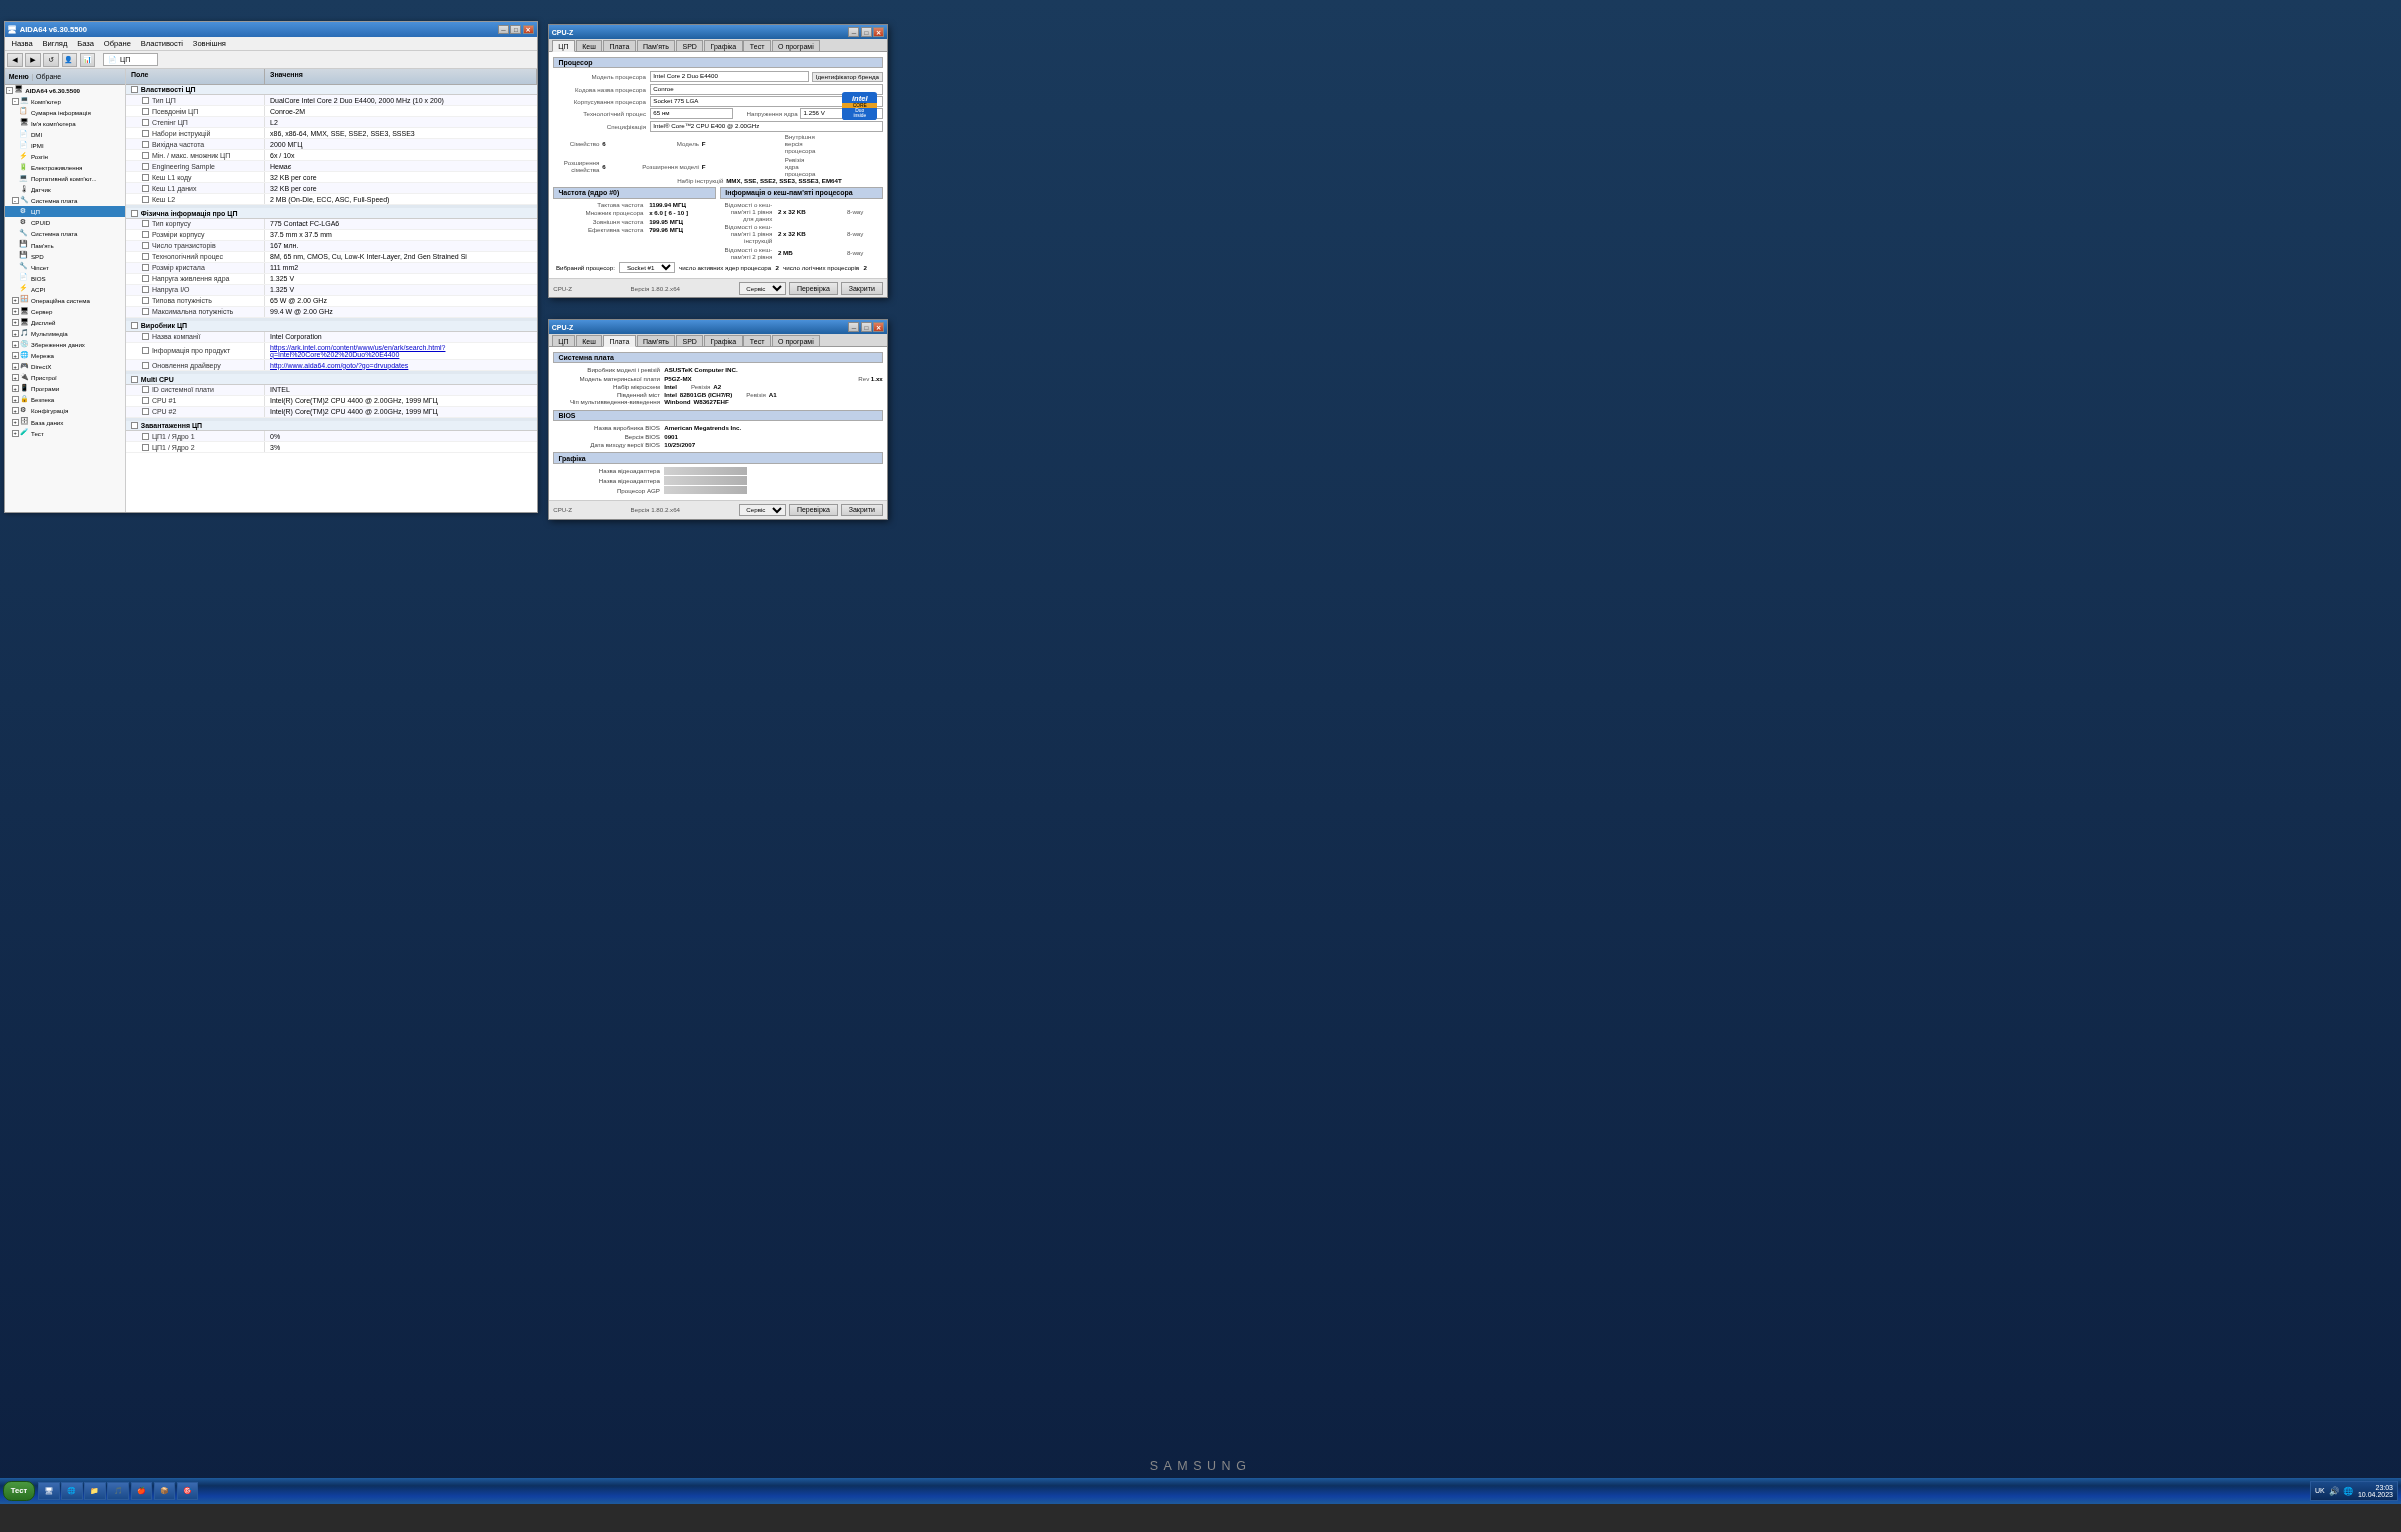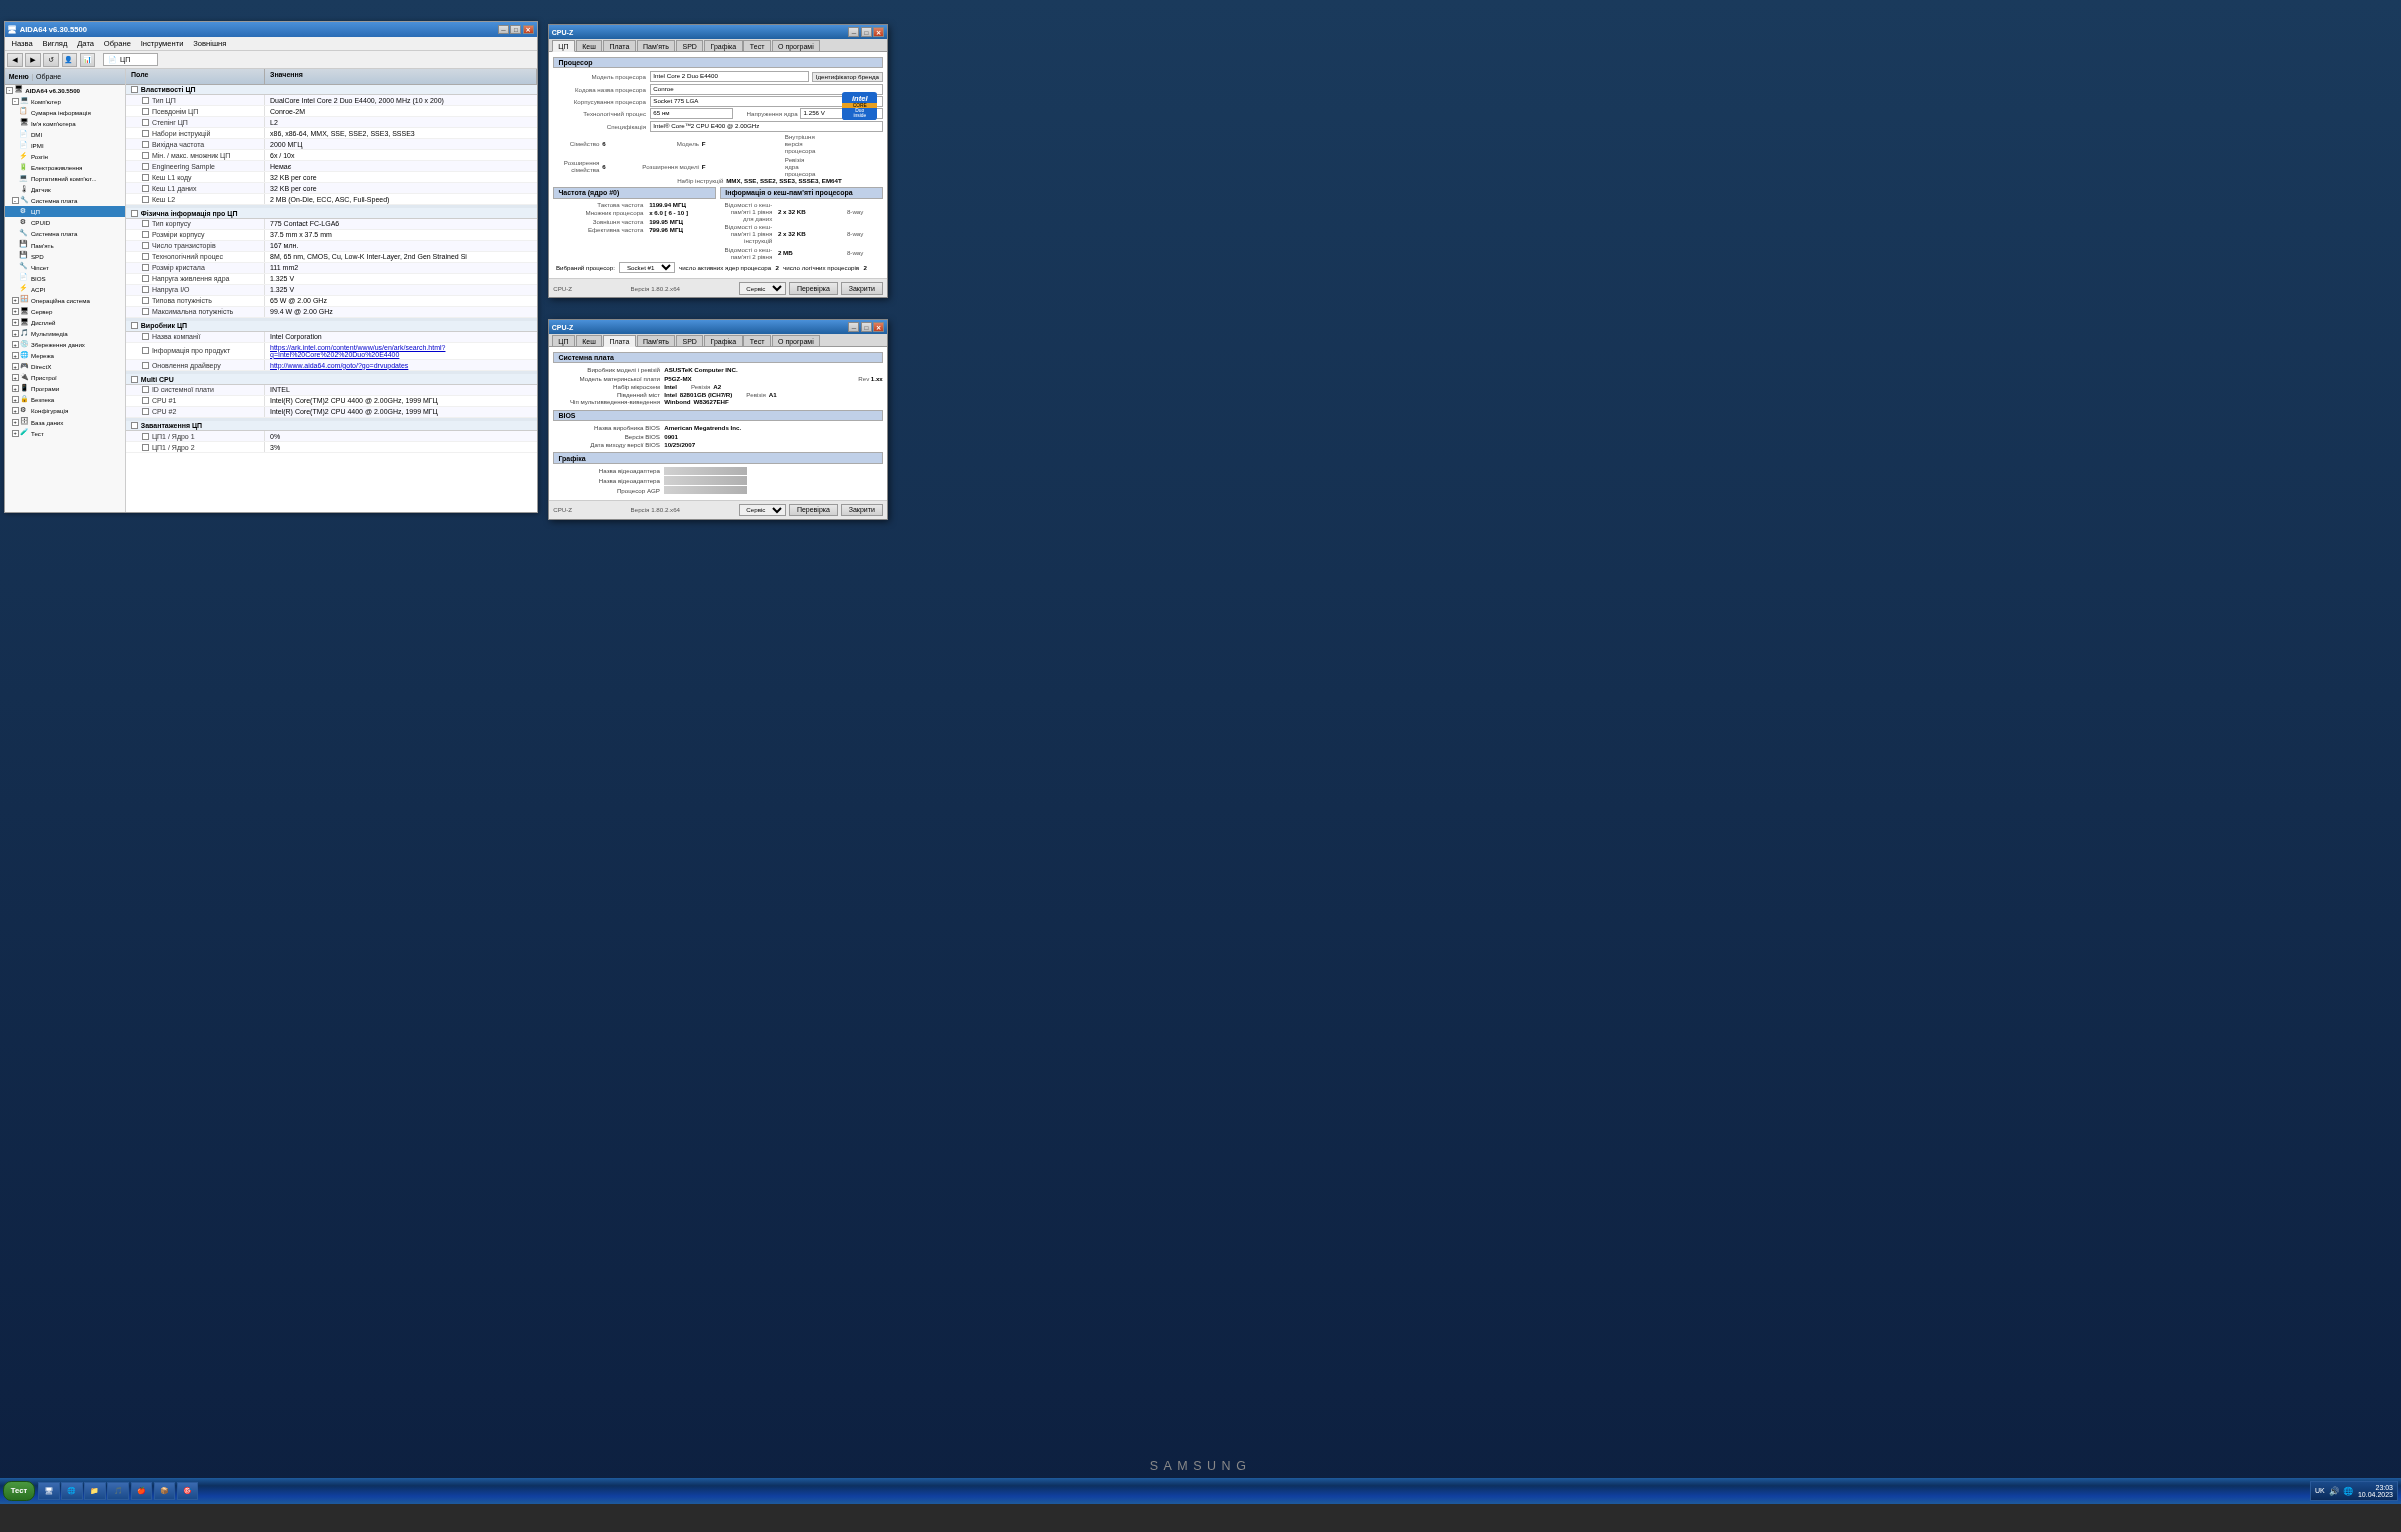--- a/index.html
+++ b/index.html
@@ -536,23 +536,23 @@
           <div class="window-controls">
             <div class="win-btn">─</div>
             <div class="win-btn">□</div>
             <div class="win-btn win-btn-close">✕</div>
           </div>
         </div>
 
         <div class="menu-bar">
           <span class="menu-item">Назва</span>
           <span class="menu-item">Вигляд</span>
-          <span class="menu-item">Дата</span>
+          <span class="menu-item">База</span>
           <span class="menu-item">Обране</span>
-          <span class="menu-item">Інструменти</span>
+          <span class="menu-item">Властивості</span>
           <span class="menu-item">Зовнішня</span>
         </div>
 
         <div class="toolbar">
           <div class="tool-btn">◀</div>
           <div class="tool-btn">▶</div>
           <div class="tool-btn">↺</div>
           <div class="tool-btn">👤</div>
           <div class="tool-btn">📊</div>
           <div style="margin-left: 5.5px; display: flex; align-items: center; background: white; border: 0.7px solid #aaa; padding: 1.4px 4.2px; font-size: 7px; min-width: 55px;">

